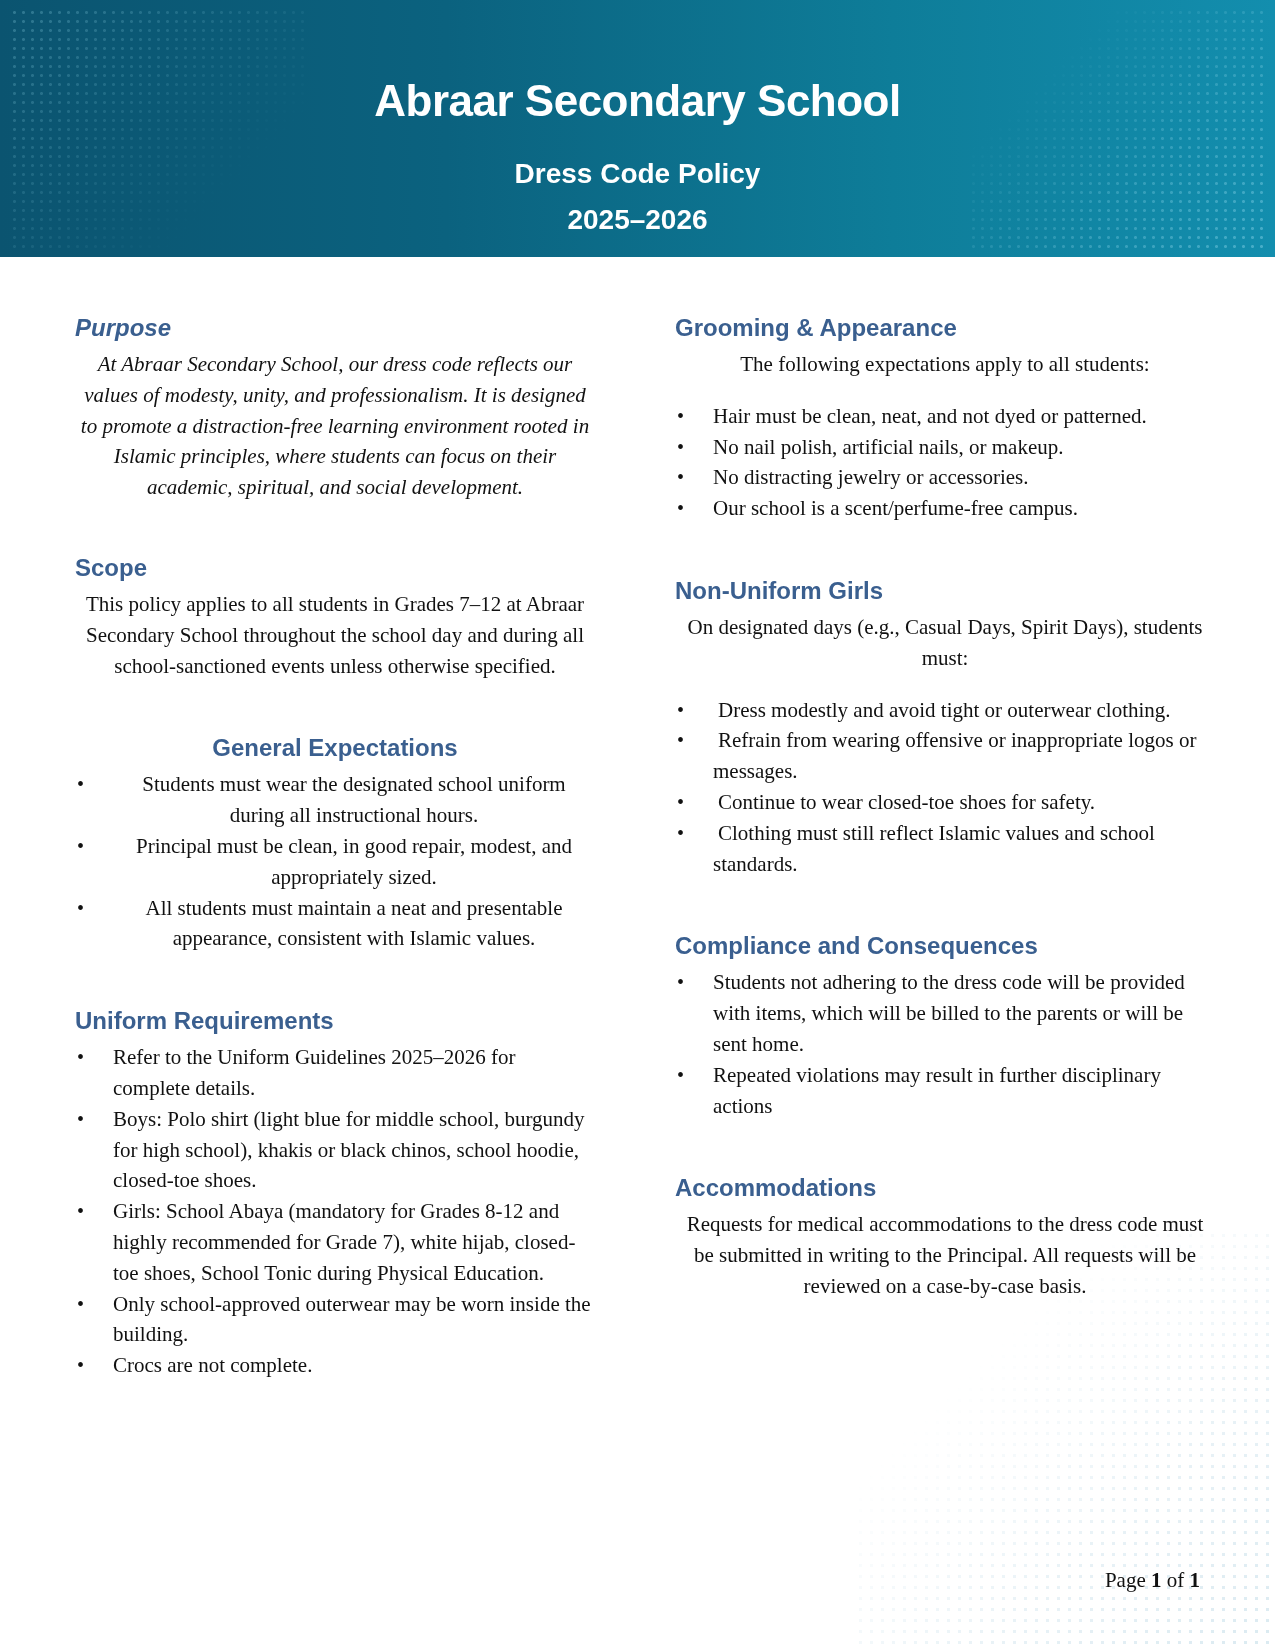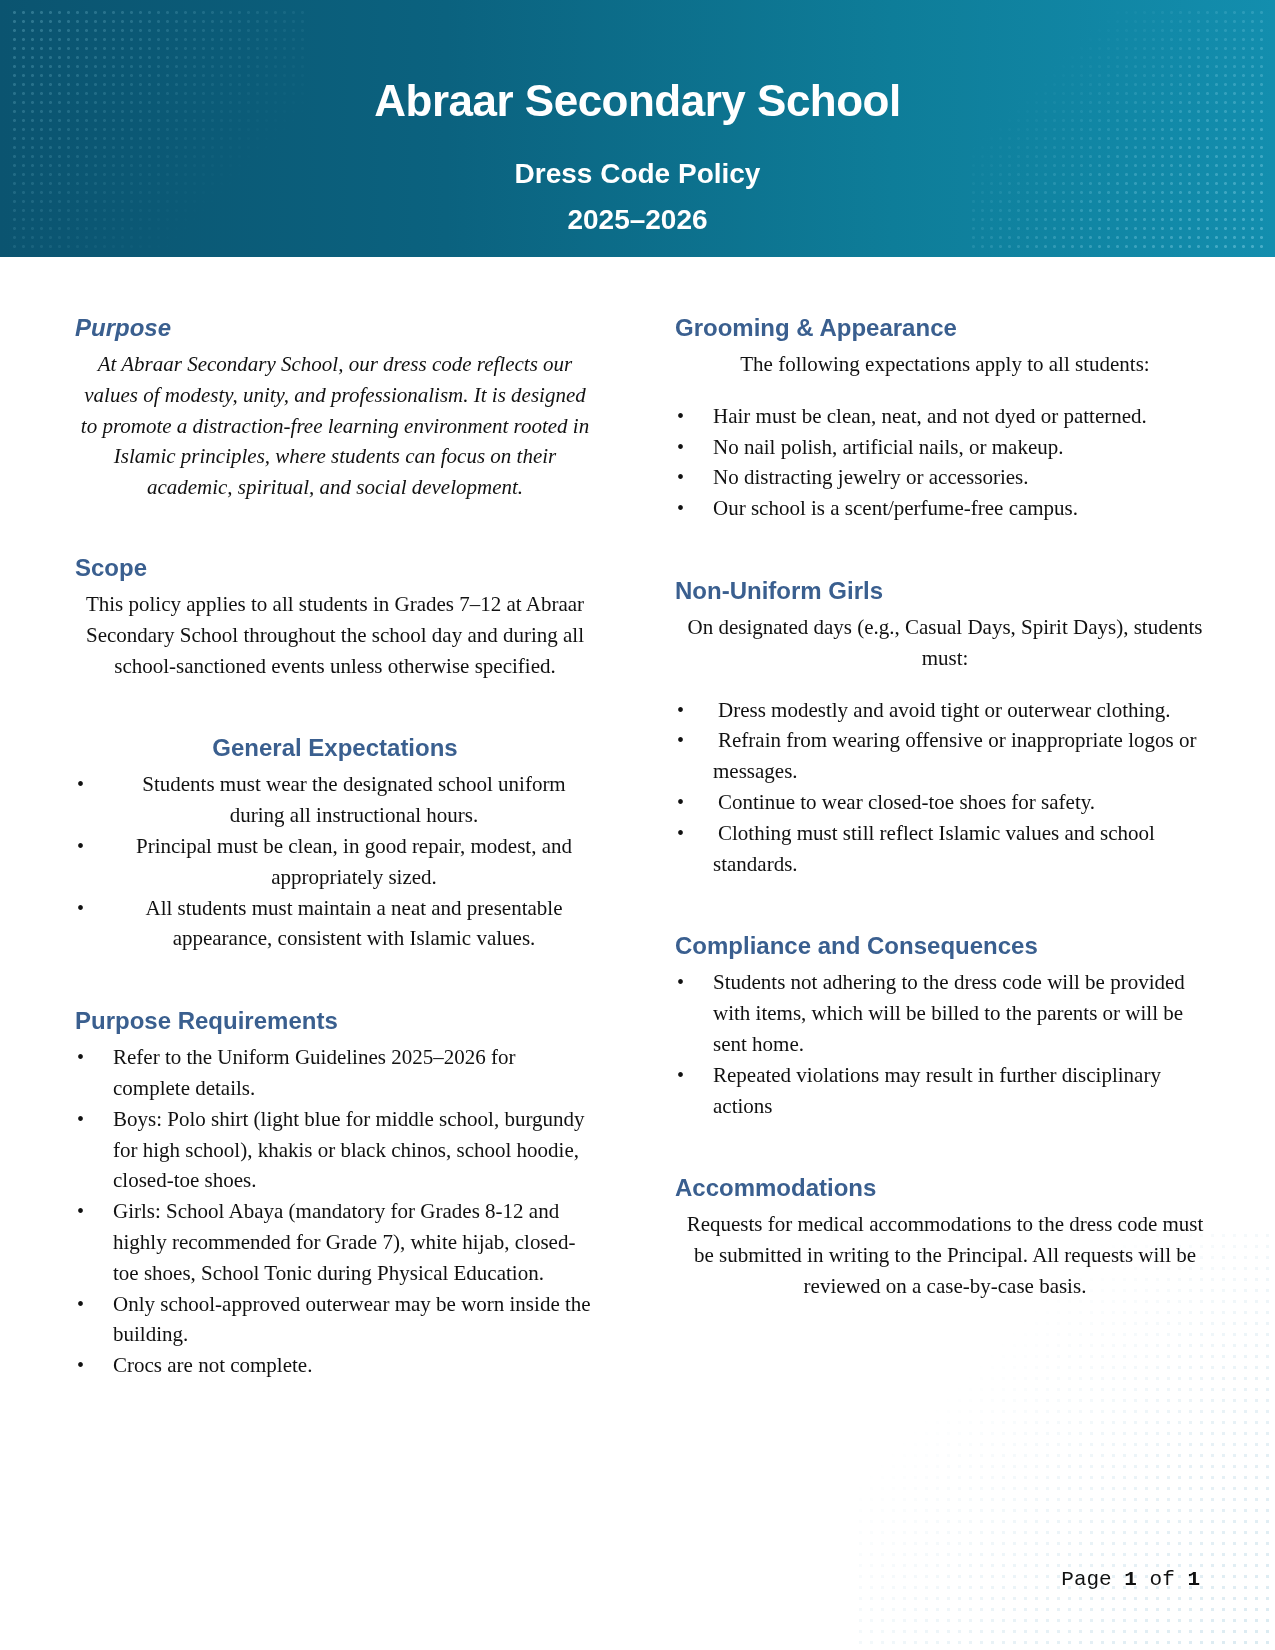--- a/index.html
+++ b/index.html
@@ -69,21 +69,21 @@
       font-size: 21px; line-height: 30.8px; color: #111;
     }
     .section ul li .bullet {
       position: absolute; left: 2px; top: 0; font-size: 20px;
     }
     .section ul.indent-gap { margin-top: 21px; }
     .section ul.nu li .txt { padding-left: 5px; }
 
     .page-number {
       position: absolute; right: 75px; top: 1568px; z-index: 1;
-      font-family: Liberation Mono, monospace;
+      font-family: Liberation Serif, serif;
       font-size: 21px; color: #111;
     }
     .page-number b { font-weight: bold; }
   </style>
 </head>
 <body>
 
 <div class="header">
   <div class="dots-left"></div>
   <div class="dots-right"></div>
@@ -109,21 +109,21 @@
   <div class="section" style="margin-bottom:52px;text-align:center;">
     <h2>General Expectations</h2>
     <ul>
       <li><span class="bullet">•</span><span>Students must wear the designated school uniform during all instructional hours.</span></li>
       <li><span class="bullet">•</span><span>Principal must be clean, in good repair, modest, and appropriately sized.</span></li>
       <li><span class="bullet">•</span><span>All students must maintain a neat and presentable appearance, consistent with Islamic values.</span></li>
     </ul>
   </div>
 
   <div class="section">
-    <h2>Purpose Requirements</h2>
+    <h2>Uniform Requirements</h2>
     <ul>
       <li><span class="bullet">•</span><span>Refer to the Uniform Guidelines 2025–2026 for complete details.</span></li>
       <li><span class="bullet">•</span><span>Boys: Polo shirt (light blue for middle school, burgundy for high school), khakis or black chinos, school hoodie, closed-toe shoes.</span></li>
       <li><span class="bullet">•</span><span>Girls: School Abaya (mandatory for Grades 8-12 and highly recommended for Grade 7), white hijab, closed-toe shoes, School Tonic during Physical Education.</span></li>
       <li><span class="bullet">•</span><span>Only school-approved outerwear may be worn inside the building.</span></li>
       <li><span class="bullet">•</span><span>Crocs are not complete.</span></li>
     </ul>
   </div>
 </div>
 

